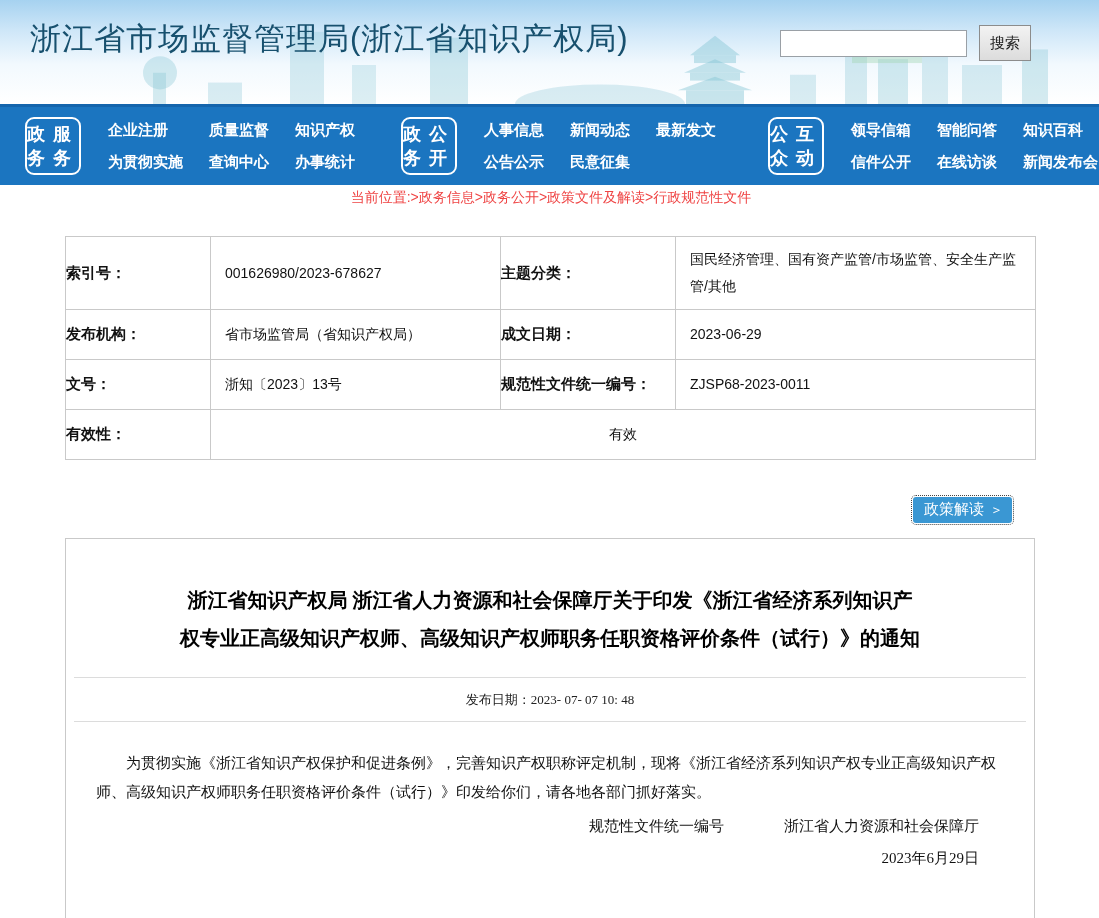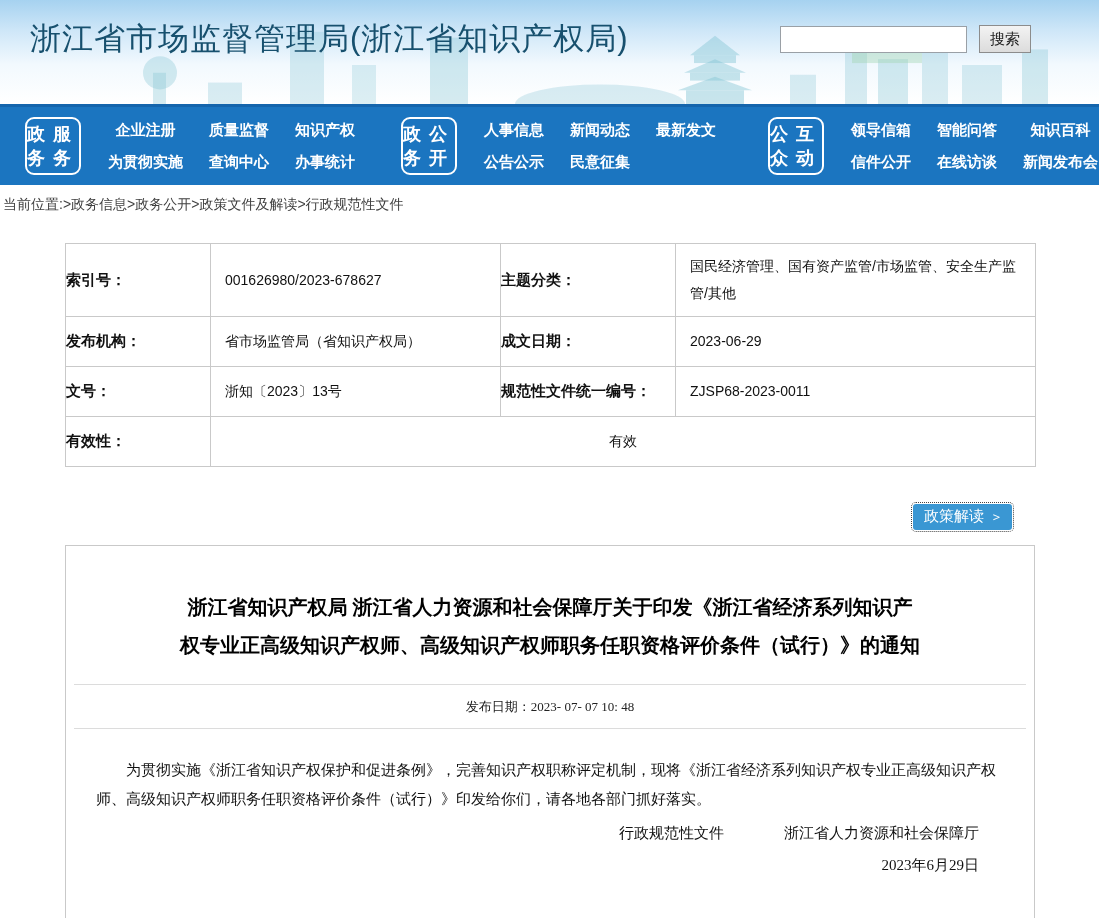--- a/index.html
+++ b/index.html
@@ -9,39 +9,39 @@
 
   
   .site-header { position:relative; width:100%; height:104px;
     background:linear-gradient(180deg,#a6d2f0 0%,#cfe7f8 30%,#f2f9fe 62%,#ffffff 100%); overflow:hidden; }
   .skyline { position:absolute; left:0; bottom:0; width:100%; height:78px; }
   .site-title { position:absolute; left:30px; top:18px; font-size:31px; font-weight:normal;
     color:#17506e; letter-spacing:1px; white-space:nowrap; }
   .search-area { position:absolute; left:780px; top:25px; display:flex; align-items:center; }
   .search-input { width:187px; height:27px; border:1px solid #9aa0a6; background:#fff; padding:0 6px;
     font-size:14px; outline:none; }
-  .search-button { margin-left:12px; height:28px; padding:0 10px; font-size:15px; color:#222;
+  .search-button { margin-left:12px; height:36px; padding:0 10px; font-size:15px; color:#222;
     background:linear-gradient(180deg,#f3f3f3,#dcdcdc); border:1px solid #8c8c8c; cursor:pointer; }
 
   
   .main-nav { width:100%; height:81px; background:#1b75c0; border-top:3px solid #1565ac;
     display:flex; align-items:center; }
   .nav-group { display:flex; align-items:center; }
   .nav-group.g0 { margin-left:25px; }
   .nav-group.g1 { margin-left:46px; }
   .nav-group.g2 { margin-left:52px; }
   .nav-badge { width:56px; height:58px; border:2px solid #fff; border-radius:9px; color:#fff;
     font-size:18px; font-weight:bold; line-height:1.35; display:flex; 
     align-items:center; justify-content:center; cursor:pointer; flex:none; }
   .nav-menu { display:grid; grid-template-columns:repeat(3,auto); column-gap:26px; row-gap:13px;
     margin-left:27px; }
-  .nav-item { color:#fff; font-size:15px; font-weight:bold; white-space:nowrap; cursor:pointer;text-align:center; }
-
-  
-  .breadcrumb { padding:11px 0 8px 3px; font-size:14px; color:#404040; }
+  .nav-item { color:#fff; font-size:15px; font-weight:bold; white-space:nowrap; cursor:pointer; }
+
+  
+  .breadcrumb { padding:4px 0 8px 3px; font-size:14px; color:#ef4444;text-align:center; }
 
   
   .content { width:970px; margin-left:65px; }
   .meta-table { width:970px; border-collapse:collapse; table-layout:fixed; margin-top:21px; }
   .meta-table col.c1{width:145px}.meta-table col.c2{width:290px}.meta-table col.c3{width:175px}.meta-table col.c4{width:360px}
   .meta-table th,.meta-table td { border:1px solid #c9c9c9; vertical-align:middle; font-weight:normal; }
   .meta-table th { text-align:left; padding-right:10px; font-size:15px; font-weight:bold; color:#111; }
   .meta-table td { text-align:left; padding:8px 10px 8px 14px; font-size:14px; color:#111; line-height:27px; }
   .meta-table tr.r0 td,.meta-table tr.r0 th { height:73px; }
   .meta-table tr.r1 td,.meta-table tr.r1 th { height:50px; }
@@ -198,21 +198,21 @@
     <div class="doc-box">
       <div class="doc-title">浙江省知识产权局 浙江省人力资源和社会保障厅关于印发《浙江省经济系列知识产权专业正高级知识产权师、高级知识产权师职务任职资格评价条件（试行）》的通知</div>
       <div class="doc-divider"></div>
       <div class="doc-date">
         <span>发布日期：</span><span>2023- 07- 07 10: 48</span>
       </div>
       <div class="doc-divider"></div>
       <div class="doc-body">
         <p class="indent">为贯彻实施《浙江省知识产权保护和促进条例》，完善知识产权职称评定机制，现将《浙江省经济系列知识产权专业正高级知识产权师、高级知识产权师职务任职资格评价条件（试行）》印发给你们，请各地各部门抓好落实。</p>
         <div class="signatures">
-          <span class="sig-left">行政规范性文件</span>
+          <span class="sig-left">规范性文件统一编号</span>
           <span class="sig-right">浙江省人力资源和社会保障厅</span>
         </div>
         <div class="sig-date">2023年6月29日</div>
 
       </div>
     </div>
 
   </div>
 </div>
 

